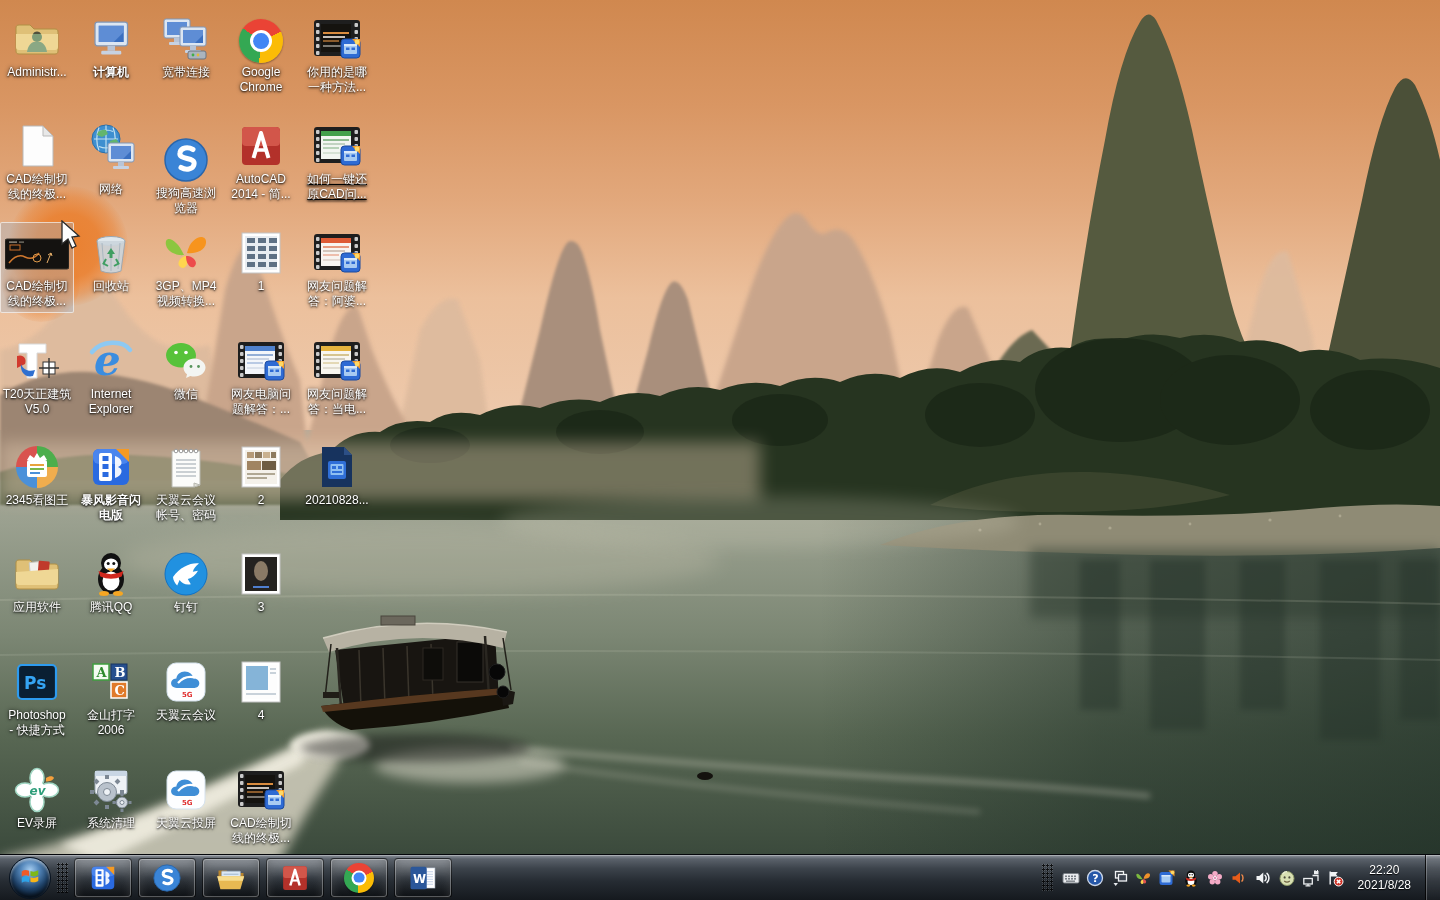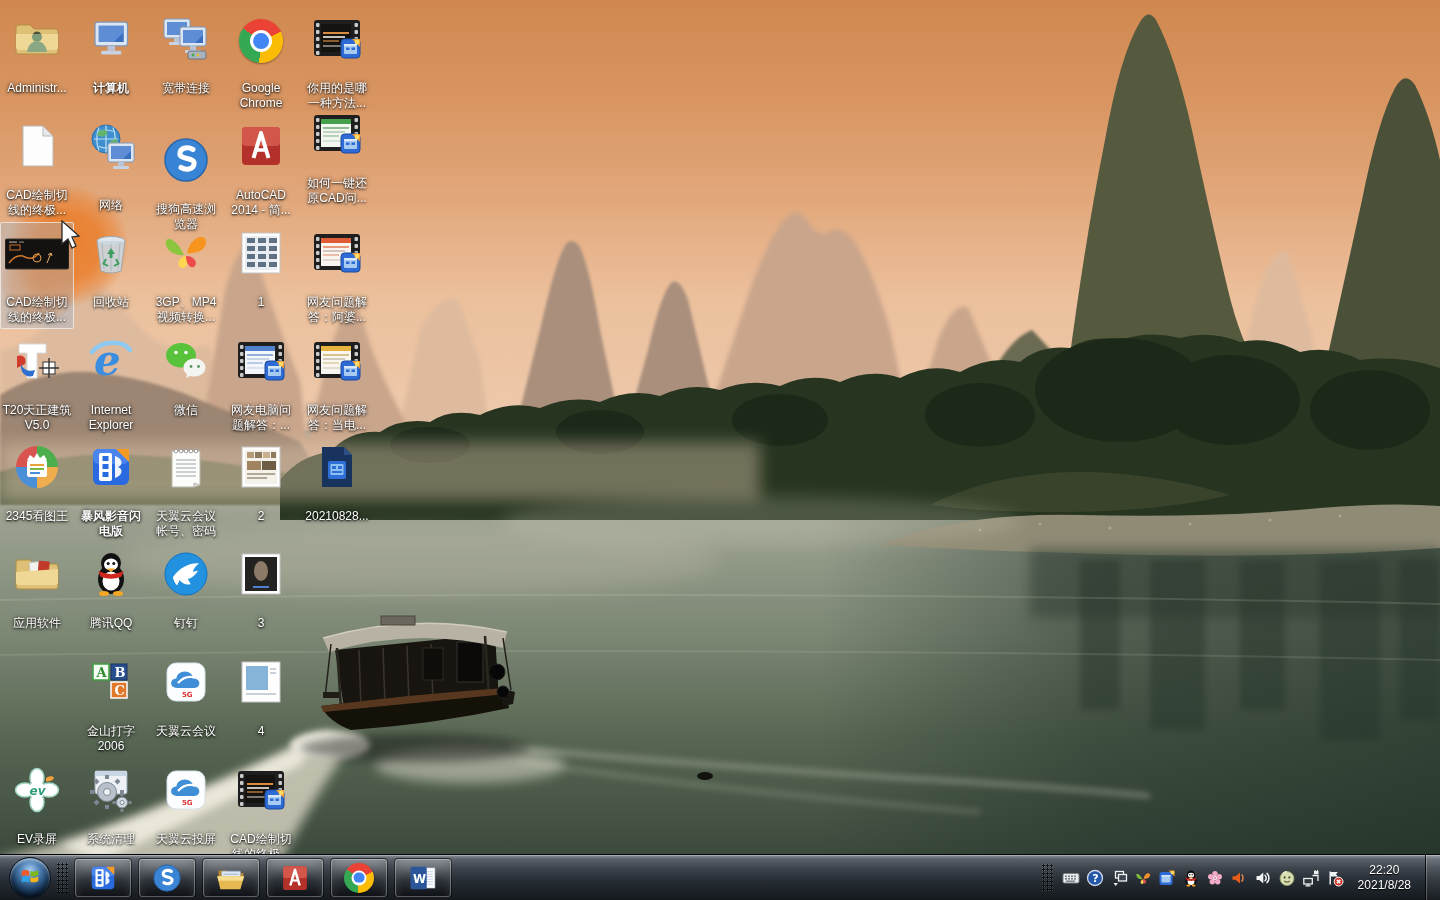--- a/index.html
+++ b/index.html
@@ -11,21 +11,21 @@
   #bg-water{position:absolute;left:0;top:430px;width:1440px;height:425px;
     background:linear-gradient(#b2ad9d 0%,#9aa08f 22%,#7c8774 48%,#586753 72%,#3b4a3c 100%);}
   #bg-water-dark{position:absolute;left:820px;top:430px;width:620px;height:425px;
     background:linear-gradient(to right,rgba(32,48,38,0) 0%,rgba(30,46,37,.45) 45%,rgba(26,42,34,.62) 100%);}
   #scene{position:absolute;left:0;top:0;width:1440px;height:900px;}
   
   #desktop{position:absolute;left:0;top:0;right:0;bottom:45px;}
   .dicon{position:absolute;width:74px;display:flex;flex-direction:column;align-items:center;
          padding:2px 0 3px 0;border:1px solid transparent;border-radius:2px;box-sizing:border-box;}
   .dicon .glyph{height:52px;display:flex;align-items:flex-end;justify-content:center;}
-  .dlabel{margin-top:18px;font-size:12px;line-height:15px;color:#fff;text-align:center;white-space:pre-line;
+  .dlabel{margin-top:2px;font-size:12px;line-height:15px;color:#fff;text-align:center;white-space:pre-line;
           text-shadow:0 1px 2px rgba(0,0,0,.95),0 0 4px rgba(0,0,0,.75);}
   .dicon.selected{background:rgba(152,186,220,.33);border-color:rgba(255,255,255,.6);}
   .click-glow{position:absolute;border-radius:50%;pointer-events:none;}
   #glow1{left:8px;top:186px;width:120px;height:120px;
     background:radial-gradient(circle,rgba(234,126,44,.96) 0%,rgba(234,126,44,.85) 38%,rgba(234,126,44,.45) 58%,rgba(234,126,44,0) 72%);}
   #glow2{left:2px;top:244px;width:78px;height:78px;
     background:radial-gradient(circle,rgba(234,126,44,.8) 0%,rgba(234,126,44,.4) 55%,rgba(234,126,44,0) 75%);}
   #cursor{position:absolute;left:60px;top:220px;z-index:40;}
   
   #taskbar{position:absolute;left:0;right:0;bottom:0;height:45px;display:flex;align-items:center;z-index:50;
@@ -300,21 +300,21 @@
         <svg xmlns="http://www.w3.org/2000/svg" width="48" height="48" viewBox="0 0 48 48">
           <rect x="5" y="5" width="38" height="38" rx="4" fill="#b3312a"></rect>
           <rect x="5" y="5" width="38" height="19" rx="4" fill="#d2564a"></rect>
           <path d="M16.5 36 L24 11 L31.5 36" stroke="#fff" stroke-width="4" fill="none" stroke-linejoin="round"></path>
           <path d="M19.5 28h9" stroke="#fff" stroke-width="3.5"></path>
         </svg>
       </div>
       <div class="dlabel">AutoCAD
 2014 - 简...</div>
     </div>
-    <div class="dicon" style="left: 300px; top: 103px;">
+    <div class="dicon" style="left: 300px; top: 115px; text-decoration: underline;">
       <div class="glyph">
         <svg xmlns="http://www.w3.org/2000/svg" width="48" height="48" viewBox="0 0 48 48">
           <rect x="1" y="5" width="46" height="36" rx="3" fill="#1e1e1e"></rect>
           <rect x="3" y="8" width="3.5" height="4" rx="1" fill="#ddd" opacity=".9"></rect>
           <rect x="41.5" y="8" width="3.5" height="4" rx="1" fill="#ddd" opacity=".9"></rect>
           <rect x="3" y="15" width="3.5" height="4" rx="1" fill="#ddd" opacity=".9"></rect>
           <rect x="41.5" y="15" width="3.5" height="4" rx="1" fill="#ddd" opacity=".9"></rect>
           <rect x="3" y="22" width="3.5" height="4" rx="1" fill="#ddd" opacity=".9"></rect>
           <rect x="41.5" y="22" width="3.5" height="4" rx="1" fill="#ddd" opacity=".9"></rect>
           <rect x="3" y="29" width="3.5" height="4" rx="1" fill="#ddd" opacity=".9"></rect>
@@ -673,20 +673,30 @@
       <div class="glyph">
         <svg xmlns="http://www.w3.org/2000/svg" width="48" height="48" viewBox="0 0 48 48">
           <rect x="5" y="4" width="38" height="40" fill="#fff" stroke="#c3c3c3"></rect>
           <rect x="8" y="7" width="32" height="34" fill="#242220"></rect>
           <ellipse cx="24" cy="21" rx="7" ry="10" fill="#8a7a66"></ellipse>
           <rect x="16" y="36" width="16" height="2" fill="#4f7fd0"></rect>
         </svg>
       </div>
       <div class="dlabel">3</div>
     </div>
+    <div class="dicon" style="left: 0px; top: 651px;">
+      <div class="glyph">
+        <svg xmlns="http://www.w3.org/2000/svg" width="48" height="48" viewBox="0 0 48 48">
+          <rect x="5" y="7" width="38" height="34" rx="4" fill="#0a1f33" stroke="#2d9bf0" stroke-width="2.2"></rect>
+          <text x="11" y="31" font-size="17" font-weight="bold" fill="#35a4f4" font-family="DejaVu Sans, sans-serif">Ps</text>
+        </svg>
+      </div>
+      <div class="dlabel">Photoshop
+- 快捷方式</div>
+    </div>
     <div class="dicon" style="left: 74px; top: 651px;">
       <div class="glyph">
         <svg xmlns="http://www.w3.org/2000/svg" width="48" height="48" viewBox="0 0 48 48">
           <rect x="6" y="6" width="16" height="16" fill="#f4fbf2" stroke="#3f9e3f" stroke-width="1.5"></rect>
           <text x="9.5" y="19" font-size="13" font-weight="bold" fill="#2e8b2e" font-family="DejaVu Serif, serif">A</text>
           <rect x="24" y="6" width="16" height="16" fill="#274f8f" stroke="#1b3763"></rect>
           <text x="27.5" y="19" font-size="13" font-weight="bold" fill="#fff" font-family="DejaVu Serif, serif">B</text>
           <rect x="24" y="24" width="16" height="16" fill="#e07a2a" stroke="#fff" stroke-width="1.5"></rect>
           <text x="27.5" y="37" font-size="13" font-weight="bold" fill="#fff" font-family="DejaVu Serif, serif">C</text>
         </svg>

